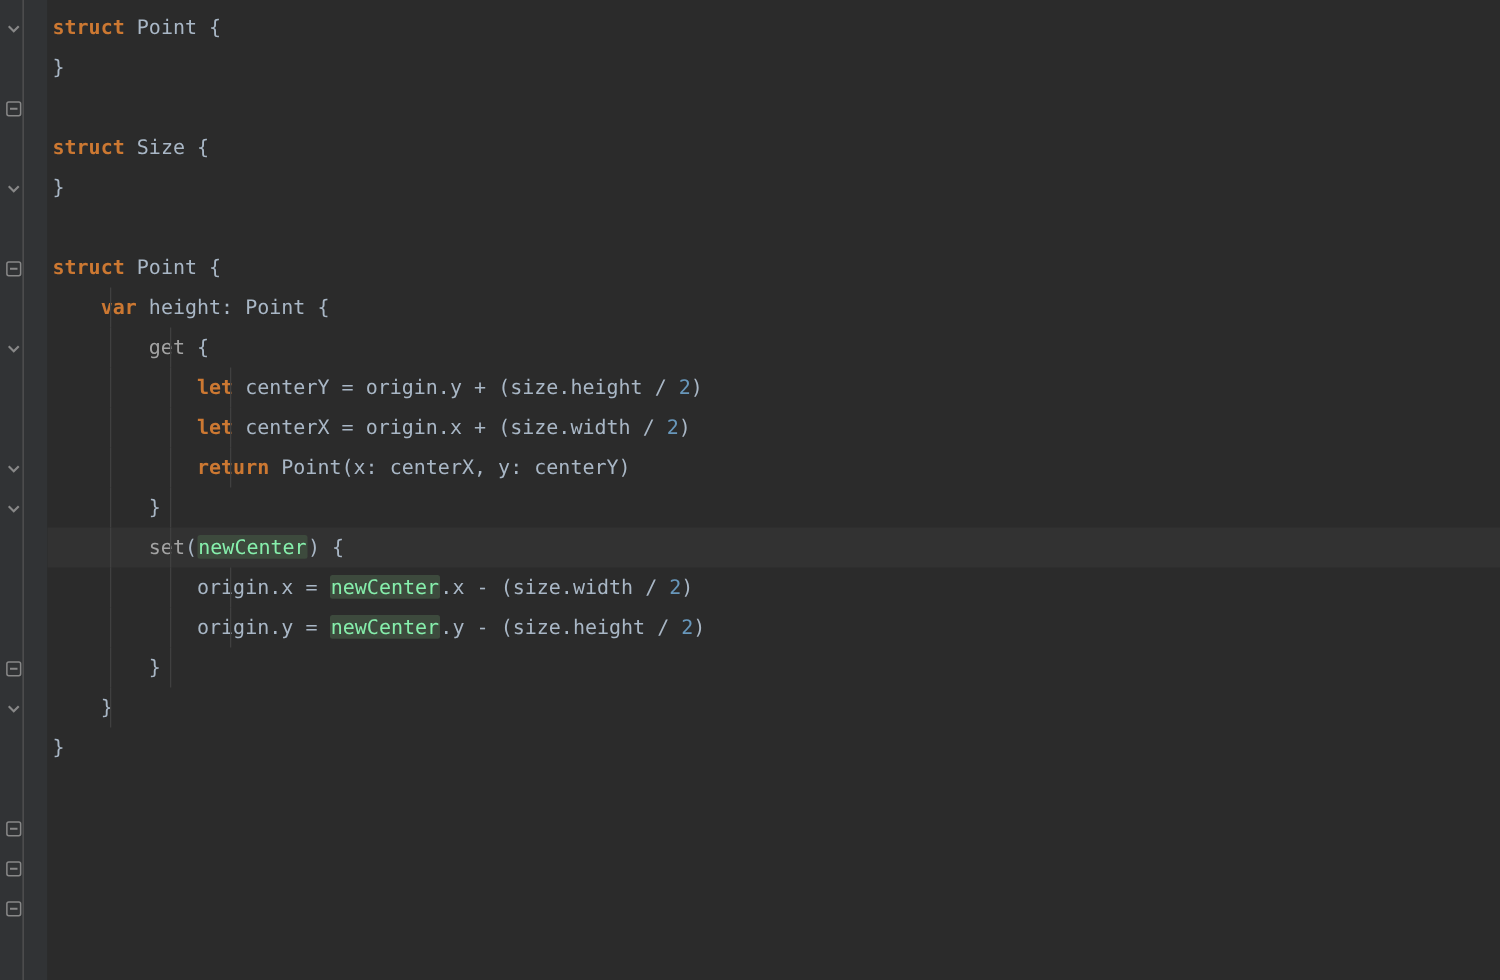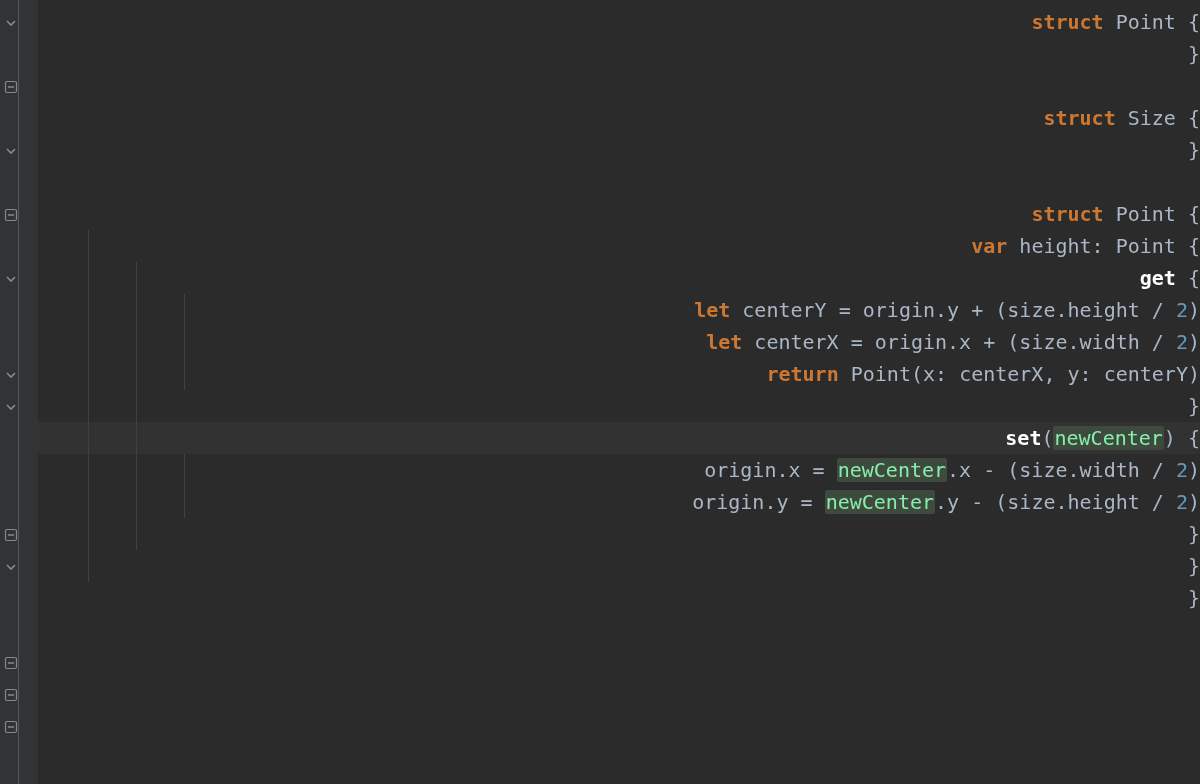--- a/index.html
+++ b/index.html
@@ -7,23 +7,22 @@
     width: 1200px;
     height: 784px;
     background: #2b2b2b;
     overflow: hidden;
   }
   .editor {
     display: flex;
     width: 100%;
     height: 100%;
     font-family: Menlo, Consolas, "DejaVu Sans Mono", monospace;
-    font-size: 20px;
+    font-size: 16px;
     line-height: 32px;
-    text-align: right;
   }
   .gutter {
     width: 38px;
     flex: 0 0 38px;
     background: #313335;
     position: relative;
     padding-top: 6px;
   }
   .gutter .line {
     height: 32px;
@@ -67,21 +66,21 @@
     background: #323232;
   }
   .indent-guide {
     position: absolute;
     top: 0;
     bottom: 0;
     width: 1px;
     background: #404040;
   }
   .tok-kw   { color: #cc7832; font-weight: bold; }
-  .tok-kw2  { color: #ffffff; font-weight: bold; margin-left: 40px; }
+  .tok-kw2  { color: #a3a3a3; font-weight: normal; }
   .tok-type { color: #a9b7c6; }
   .tok-id   { color: #a9b7c6; }
   .tok-num  { color: #6897bb; }
   .tok-param{ color: #86efac; }
   .tok-param-bg { background: #3d4a3d; padding: 0 1px; border-radius: 2px;}
   .tok-op   { color: #a9b7c6; }
   .tok-punc { color: #a9b7c6; }
 </style>
 </head>
 <body>

